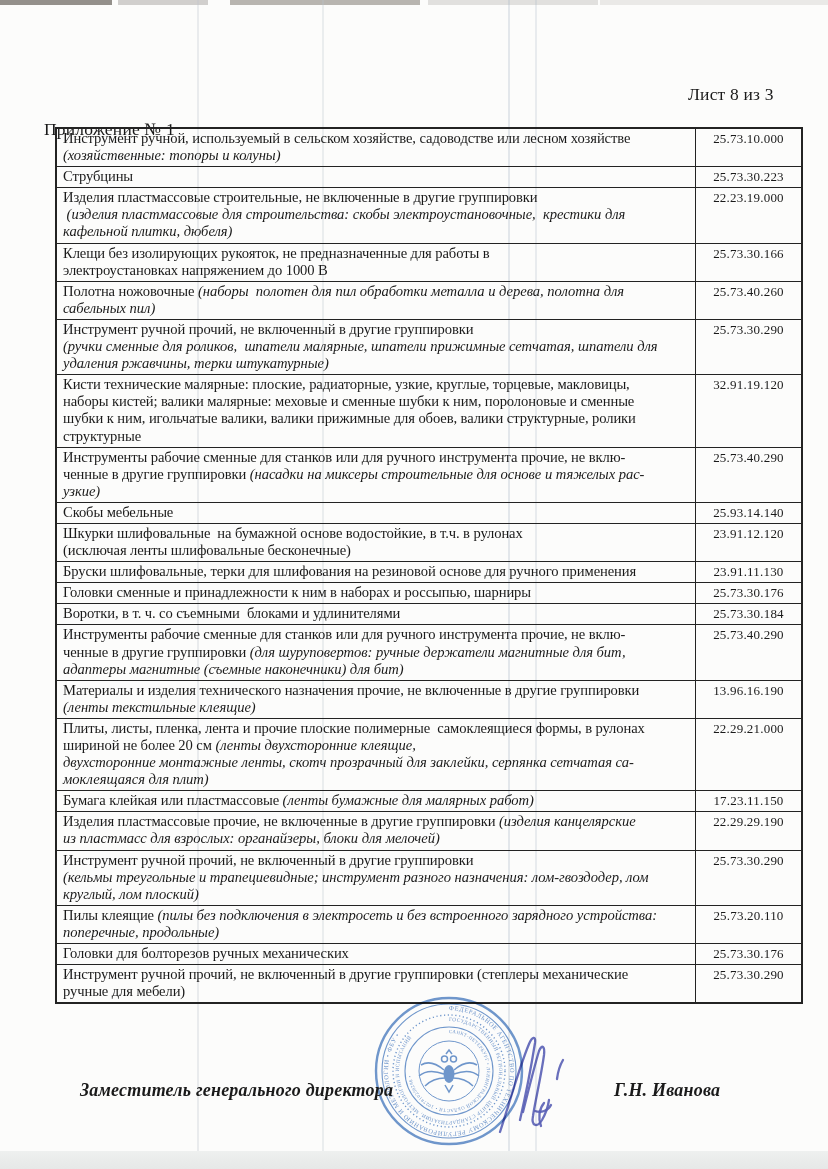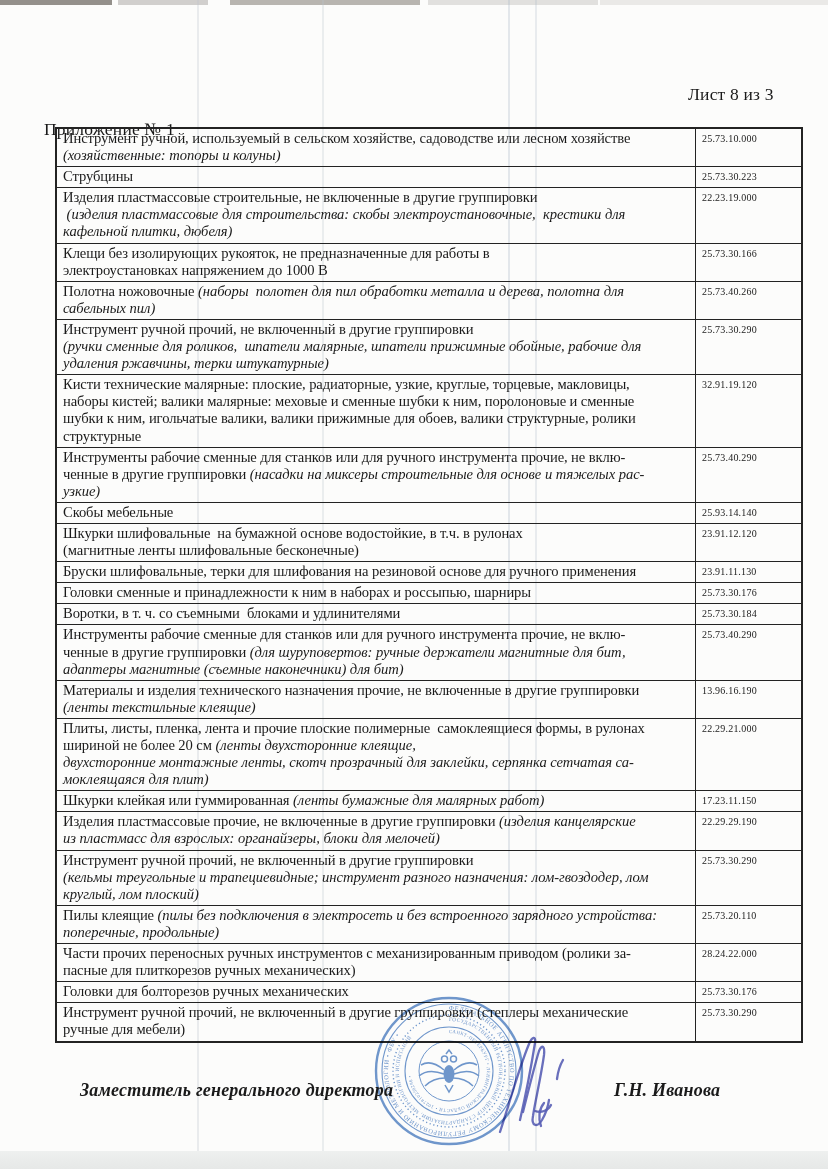--- a/index.html
+++ b/index.html
@@ -23,21 +23,21 @@
     position:absolute;left:55px;top:127px;width:731px;
     border-collapse:collapse;table-layout:fixed;
     font-size:14.6px;line-height:17.1px;letter-spacing:-.1px;
   }
   table.doc td{
     border:1.6px solid var(--table-border,#232323);
     vertical-align:top;padding:1px 6px 2px 6px;
   }
   table.doc{border:2px solid var(--table-border,#232323);}
   td.desc{width:626px;}
-  td.code{width:93px;font-size:10px;letter-spacing:.2px;padding-left:8px;}
+  td.code{width:93px;font-size:13px;letter-spacing:.2px;padding-left:8px;text-align:center;}
   td.desc .line{white-space:pre-wrap;}
   td.desc i{letter-spacing:-.05px;}
   
   .footer-line{position:absolute;top:1080px;font-size:18px;font-weight:bold;font-style:italic;letter-spacing:.2px;}
   .footer-line.left{left:80px;}
   .footer-line.right{left:614px;font-family:Liberation Serif, serif;}
   
   .stamp-wrap{position:absolute;left:353px;top:975px;width:192px;height:192px;
     opacity:.8;mix-blend-mode:multiply;pointer-events:none;}
   .stamp-wrap svg text{fill:var(--stamp-blue,#4c7ec3);}
@@ -99,21 +99,21 @@
         <tr>
           <td class="desc">
             <div class="line"><span>Полотна ножовочные </span><i>(наборы  полотен для пил обработки металла и дерева, полотна для</i></div>
             <div class="line"><i>сабельных пил)</i></div>
           </td>
           <td class="code">25.73.40.260</td>
         </tr>
         <tr>
           <td class="desc">
             <div class="line"><span>Инструмент ручной прочий, не включенный в другие группировки</span></div>
-            <div class="line"><i>(ручки сменные для роликов,  шпатели малярные, шпатели прижимные обойные, рабочие для</i></div>
+            <div class="line"><i>(ручки сменные для роликов,  шпатели малярные, шпатели прижимные сетчатая, шпатели для</i></div>
             <div class="line"><i>удаления ржавчины, терки штукатурные)</i></div>
           </td>
           <td class="code">25.73.30.290</td>
         </tr>
         <tr>
           <td class="desc">
             <div class="line"><span>Кисти технические малярные: плоские, радиаторные, узкие, круглые, торцевые, макловицы,</span></div>
             <div class="line"><span>наборы кистей; валики малярные: меховые и сменные шубки к ним, поролоновые и сменные</span></div>
             <div class="line"><span>шубки к ним, игольчатые валики, валики прижимные для обоев, валики структурные, ролики</span></div>
             <div class="line"><span>структурные</span></div>
@@ -130,21 +130,21 @@
         </tr>
         <tr>
           <td class="desc">
             <div class="line"><span>Скобы мебельные</span></div>
           </td>
           <td class="code">25.93.14.140</td>
         </tr>
         <tr>
           <td class="desc">
             <div class="line"><span>Шкурки шлифовальные  на бумажной основе водостойкие, в т.ч. в рулонах</span></div>
-            <div class="line"><span>(магнитные ленты шлифовальные бесконечные)</span></div>
+            <div class="line"><span>(исключая ленты шлифовальные бесконечные)</span></div>
           </td>
           <td class="code">23.91.12.120</td>
         </tr>
         <tr>
           <td class="desc">
             <div class="line"><span>Бруски шлифовальные, терки для шлифования на резиновой основе для ручного применения</span></div>
           </td>
           <td class="code">23.91.11.130</td>
         </tr>
         <tr>
@@ -178,21 +178,21 @@
           <td class="desc">
             <div class="line"><span>Плиты, листы, пленка, лента и прочие плоские полимерные  самоклеящиеся формы, в рулонах</span></div>
             <div class="line"><span>шириной не более 20 см </span><i>(ленты двухсторонние клеящие,</i></div>
             <div class="line"><i>двухсторонние монтажные ленты, скотч прозрачный для заклейки, серпянка сетчатая са-</i></div>
             <div class="line"><i>моклеящаяся для плит)</i></div>
           </td>
           <td class="code">22.29.21.000</td>
         </tr>
         <tr>
           <td class="desc">
-            <div class="line"><span>Шкурки клейкая или гуммированная </span><i>(ленты бумажные для малярных работ)</i></div>
+            <div class="line"><span>Бумага клейкая или пластмассовые </span><i>(ленты бумажные для малярных работ)</i></div>
           </td>
           <td class="code">17.23.11.150</td>
         </tr>
         <tr>
           <td class="desc">
             <div class="line"><span>Изделия пластмассовые прочие, не включенные в другие группировки </span><i>(изделия канцелярские</i></div>
             <div class="line"><i>из пластмасс для взрослых: органайзеры, блоки для мелочей)</i></div>
           </td>
           <td class="code">22.29.29.190</td>
         </tr>
@@ -203,27 +203,20 @@
             <div class="line"><i>круглый, лом плоский)</i></div>
           </td>
           <td class="code">25.73.30.290</td>
         </tr>
         <tr>
           <td class="desc">
             <div class="line"><span>Пилы клеящие </span><i>(пилы без подключения в электросеть и без встроенного зарядного устройства:</i></div>
             <div class="line"><i>поперечные, продольные)</i></div>
           </td>
           <td class="code">25.73.20.110</td>
-        </tr>
-        <tr>
-          <td class="desc">
-            <div class="line"><span>Части прочих переносных ручных инструментов с механизированным приводом (ролики за-</span></div>
-            <div class="line"><span>пасные для плиткорезов ручных механических)</span></div>
-          </td>
-          <td class="code">28.24.22.000</td>
         </tr>
         <tr>
           <td class="desc">
             <div class="line"><span>Головки для болторезов ручных механических</span></div>
           </td>
           <td class="code">25.73.30.176</td>
         </tr>
         <tr>
           <td class="desc">
             <div class="line"><span>Инструмент ручной прочий, не включенный в другие группировки (степлеры механические</span></div>

